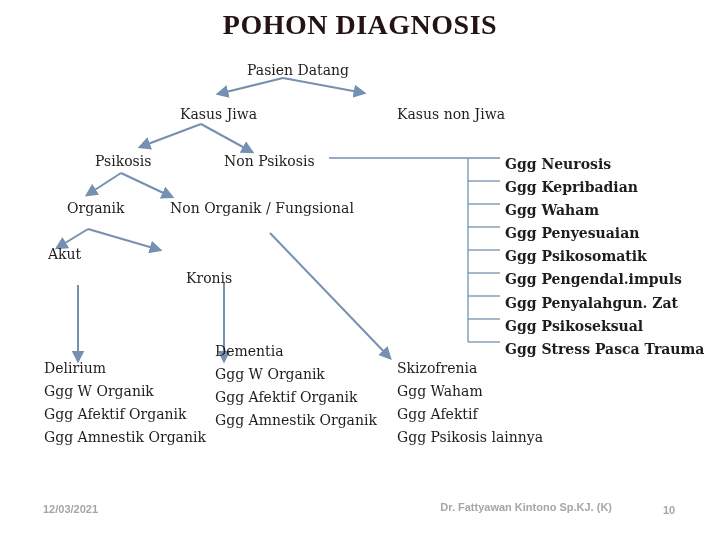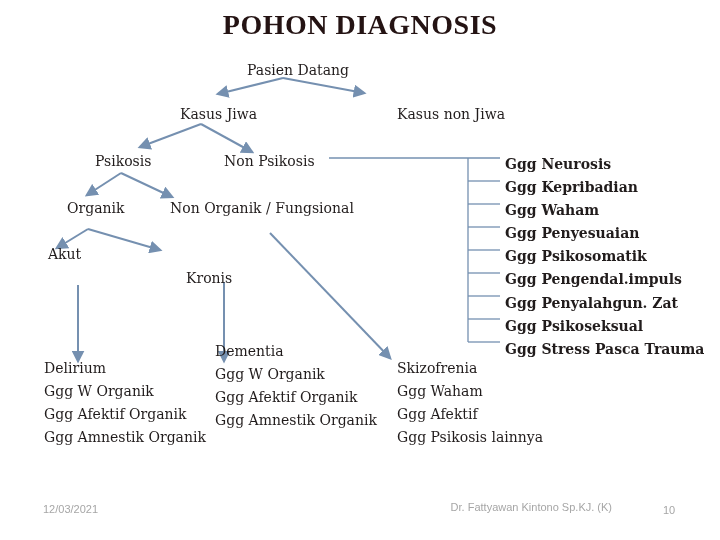--- a/index.html
+++ b/index.html
@@ -39,20 +39,21 @@
     pointer-events:none;
   }
   .conn{stroke:#7590b0;stroke-width:2;fill:none;}
   .thin{stroke:#7590b0;stroke-width:1.3;fill:none;}
   .footer-item{
     position:absolute;
     font-family:"Liberation Sans", sans-serif;
     font-size:11px;
     color:#a6a6a6;
     white-space:nowrap;
+    font-weight:bold;
   }
   .footer-center{left:0;width:612px;text-align:right;}
 </style>
 </head>
 <body>
 
 <div class="slide">
 
   <div class="title">POHON DIAGNOSIS</div>
 

